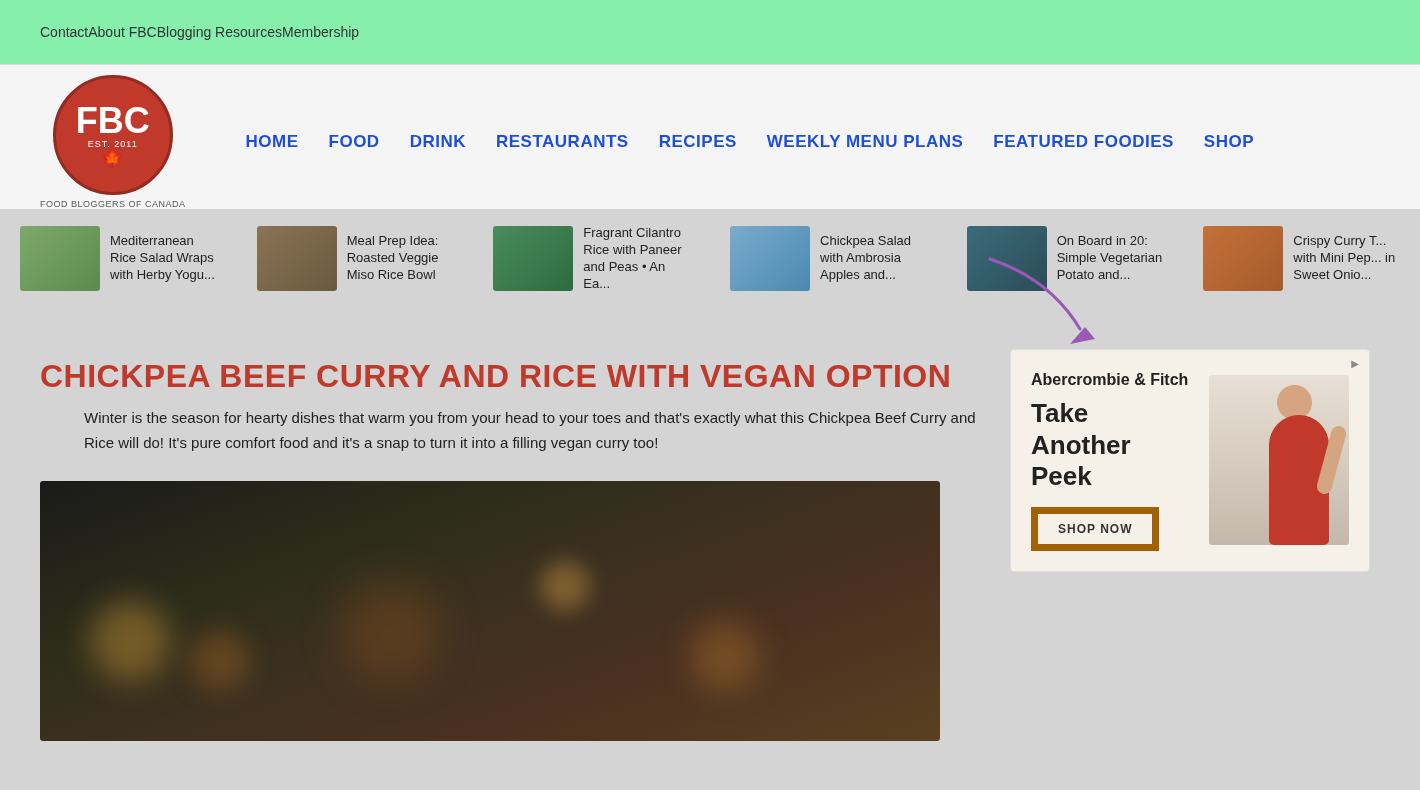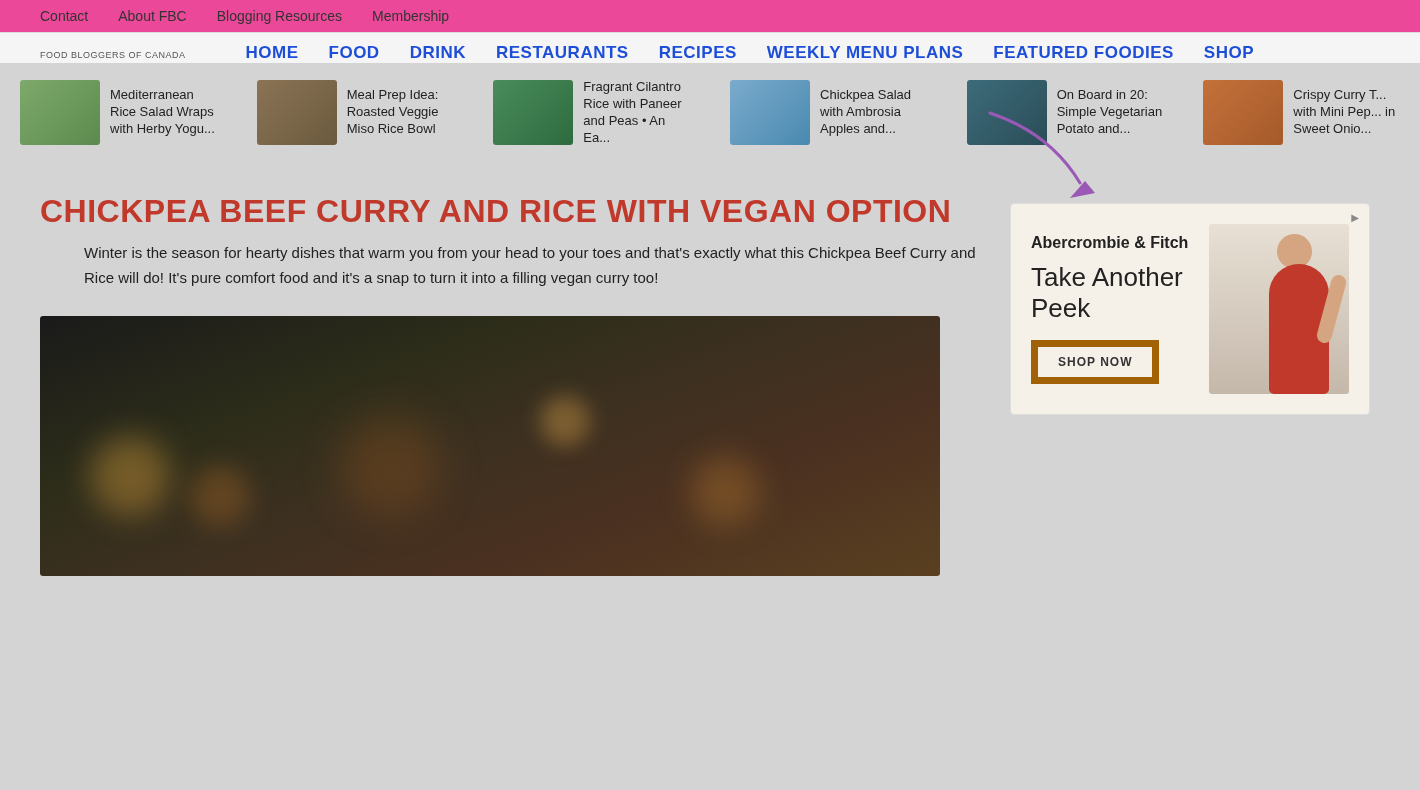--- a/index.html
+++ b/index.html
@@ -1,24 +1,23 @@
 <!DOCTYPE html>
 <html><head>
   <meta charset="utf-8">
   <style>
     * { margin: 0; padding: 0; box-sizing: border-box; }
     body { font-family: Arial, sans-serif; background: #d4d4d4; width: 1420px; min-height: 790px; overflow-x: hidden; }
 
     
     .top-nav {
-      background: #ec4899;
-      padding: 8px 40px;
-      display: flex;
-      align-items: center;
-      gap: 30px;
+      background: #86efac;
+      padding: 24px 40px;
+      display: flex;
+      align-items: center;
       border-bottom: 1px solid #ddd;
     }
     .top-nav a {
       color: #333;
       text-decoration: none;
       font-size: 14px;
     }
 
     .main-header {
       background: #f5f5f5;
@@ -143,20 +142,21 @@
       max-width: 960px;
     }
 
     .article-title {
       font-size: 32px;
       font-weight: bold;
       color: #c0392b;
       text-transform: uppercase;
       margin-bottom: 10px;
       letter-spacing: 0.5px;
+      margin-top: 19px;
     }
 
     .article-author {
       font-size: 14px;
       color: #444;
       text-transform: uppercase;
       margin-bottom: 20px;
       letter-spacing: 0.5px;
     }
 
@@ -230,21 +230,21 @@
     }
     .ad-brand {
       font-size: 16px;
       font-weight: bold;
       color: #222;
       margin-bottom: 8px;
       line-height: 1.3;
     }
     .ad-tagline {
       font-size: 26px;
-      font-weight: normal;
+      font-weight: bold;
       color: #222;
       line-height: 1.2;
       margin-bottom: 15px;
     }
     .ad-shop-btn {
       display: inline-block;
       border: 7px solid #a16207;
       padding: 8px 20px;
       font-size: 12px;
       font-weight: bold;
@@ -306,20 +306,25 @@
 
 <div class="top-nav">
   <a>Contact</a>
   <a>About FBC</a>
   <a>Blogging Resources</a>
   <a>Membership</a>
 </div>
 
 <div class="main-header">
   <div class="logo-wrap">
+    <div class="logo-circle">
+      <span class="logo-fbc">FBC</span>
+      <span class="logo-est">EST. 2011</span>
+      <span class="logo-maple">🍁</span>
+    </div>
     <span class="logo-tagline">FOOD BLOGGERS OF CANADA</span>
   </div>
   <nav class="main-nav">
     <a>HOME</a>
     <a>FOOD</a>
     <a>DRINK</a>
     <a>RESTAURANTS</a>
     <a>RECIPES</a>
     <a>WEEKLY MENU PLANS</a>
     <a>FEATURED FOODIES</a>

